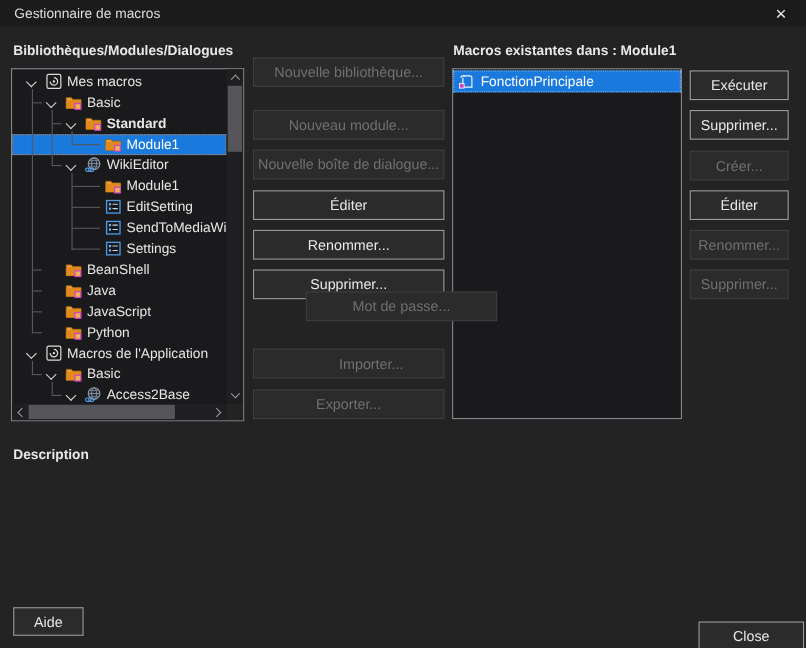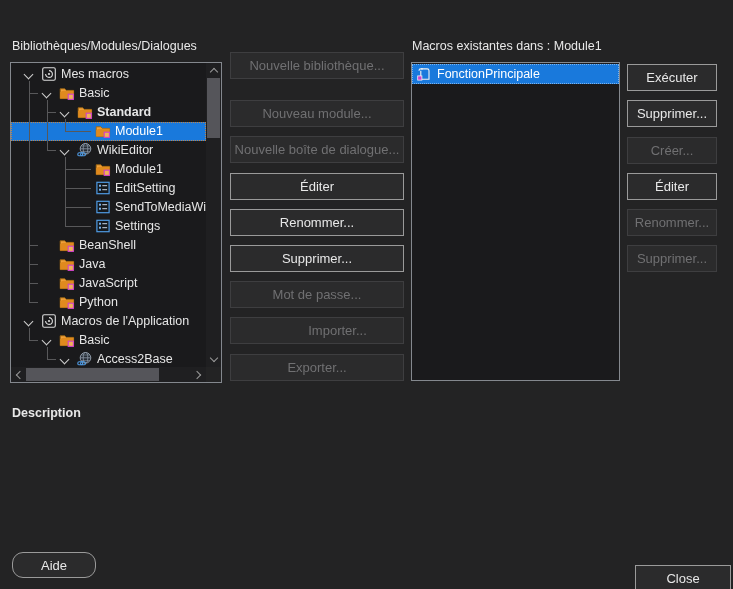--- a/index.html
+++ b/index.html
@@ -4,21 +4,21 @@
 <style>
   html,body{margin:0;padding:0;background:#232324;}
   .dialog{position:relative;width:733px;height:589px;background:#232324;
     font-family:"Liberation Sans",sans-serif;color:#e6e6e6;overflow:hidden;}
   
   .titlebar{position:absolute;left:0;top:0;width:733px;height:24px;background:#1b1b1c;}
   .title{position:absolute;left:13px;top:0;line-height:24px;font-size:12.5px;color:#dedede;}
   .close-btn{position:absolute;right:0;top:0;width:46px;height:24px;display:flex;
     align-items:center;justify-content:center;font-size:13px;color:#e8e8e8;cursor:default;}
   
-  .sect-label{position:absolute;font-size:12.5px;font-weight:normal;color:#e8e8e8;}
+  .sect-label{position:absolute;font-size:12.5px;font-weight:bold;color:#e8e8e8;}
   
   .panel{position:absolute;background:#1a1a1c;border:1px solid #84888e;box-sizing:border-box;}
   .tree-panel{left:10px;top:62px;width:212px;height:321px;}
   .list-panel{left:411px;top:62px;width:209px;height:319px;}
   
   .tree-rows{position:absolute;left:0;top:2px;right:15px;bottom:15px;overflow:hidden;}
   .tree-row{position:absolute;left:0;width:100%;height:19px;}
   .tree-row.selected{background:#1979dc;outline:1px dotted #c08448;outline-offset:-1px;color:#fff;}
   .tlabel{position:absolute;top:0;line-height:19px;font-size:12.5px;white-space:nowrap;}
   .ticon{position:absolute;top:1px;width:16px;height:16px;}
@@ -45,28 +45,32 @@
   .list-row .ticon{left:4px;top:2px;}
   .list-row .tlabel{left:25px;line-height:20px;}
   
   .btn{position:absolute;box-sizing:border-box;background:#2b2b2c;border:1px solid #9a9a9a;
     color:#e8e8e8;font-size:13px;font-family:"Liberation Sans",sans-serif;display:flex;
     align-items:center;justify-content:center;cursor:default;white-space:nowrap;}
   .btn.disabled{border-color:#3e3e40;color:#707072;}
   .mid-btn{left:230px;width:174px;height:27px;}
   .right-btn{left:627px;width:90px;height:27px;}
   .desc-label{position:absolute;left:12px;top:406px;font-size:12.5px;font-weight:bold;color:#e8e8e8;}
-  .help-btn{left:12px;top:552px;width:84px;height:26px;border-radius:11px;}
+  .help-btn{left:12px;top:552px;width:64px;height:26px;}
   .closefoot-btn{left:635px;top:552px;width:96px;height:26px;margin-top:13px;}
 </style>
 </head>
 <body>
 
 <div class="dialog">
 
+  <div class="titlebar">
+    <span class="title">Gestionnaire de macros</span>
+    <span class="close-btn">✕</span>
+  </div>
 
   <span class="sect-label" style="left:12px;top:39px;">Bibliothèques/Modules/Dialogues</span>
   <span class="sect-label" style="left:412px;top:39px;">Macros existantes dans : Module1</span>
 
   <div class="panel tree-panel">
     <div class="tree-rows">
         <div class="tree-row" style="top: 0px;">
           <span class="chev" style="left: 14px;"></span>
           <span class="ticon" style="left: 30px;">
             <svg viewBox="0 0 16 16" width="16" height="16">
@@ -309,21 +313,21 @@
 
   <div class="btn help-btn">Aide</div>
   <div class="btn closefoot-btn">Close</div>
 
 <div class="btn mid-btn disabled" style="top: 52px;">Nouvelle bibliothèque...</div>
     <div class="btn mid-btn disabled" style="top: 100px;">Nouveau module...</div>
     <div class="btn mid-btn disabled" style="top: 136px;">Nouvelle boîte de dialogue...</div>
     <div class="btn mid-btn" style="top: 173px;">Éditer</div>
     <div class="btn mid-btn" style="top: 209px;">Renommer...</div>
     <div class="btn mid-btn" style="top: 245px;">Supprimer...</div>
-    <div class="btn mid-btn disabled" style="top: 281px;">Mot de passe...</div>
+    <div class="btn mid-btn disabled" style="top: 265px; margin-left: 48px;">Mot de passe...</div>
     <div class="btn mid-btn disabled" style="top: 317px; padding-left: 41px;">Importer...</div>
     <div class="btn mid-btn disabled" style="top: 354px;">Exporter...</div>
     <div class="btn right-btn" style="top: 64px;">Exécuter</div>
     <div class="btn right-btn" style="top: 100px;">Supprimer...</div>
     <div class="btn right-btn disabled" style="top: 137px;">Créer...</div>
     <div class="btn right-btn" style="top: 173px;">Éditer</div>
     <div class="btn right-btn disabled" style="top: 209px;">Renommer...</div>
     <div class="btn right-btn disabled" style="top: 245px;">Supprimer...</div>
   </div>
 

